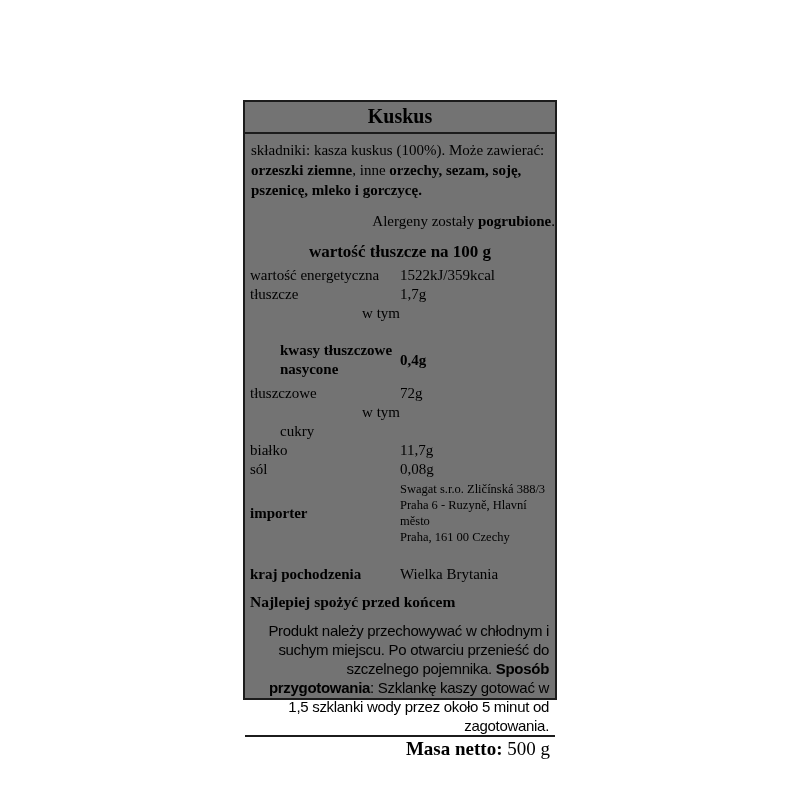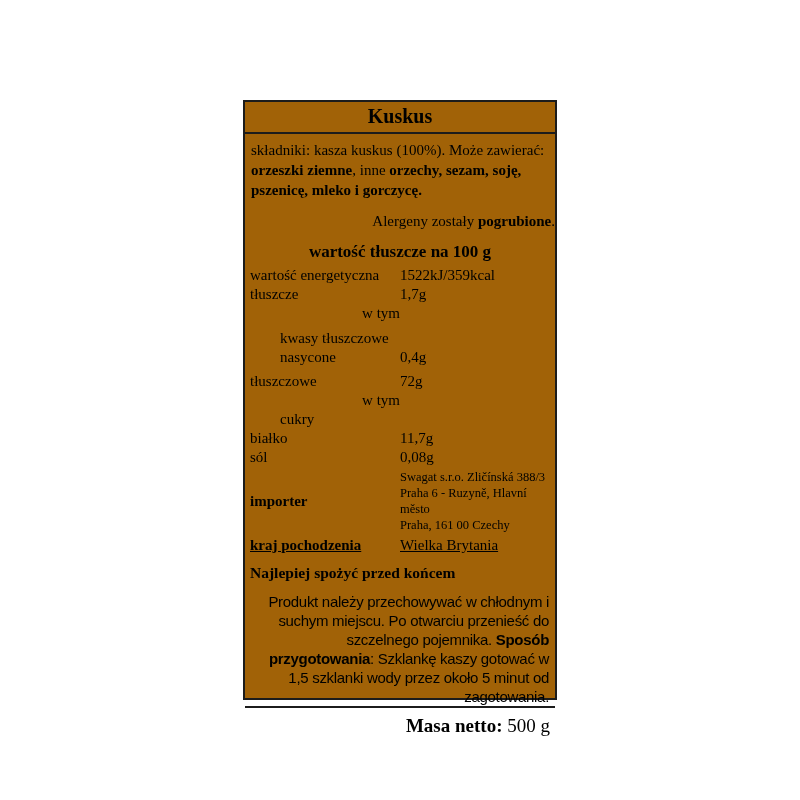--- a/index.html
+++ b/index.html
@@ -2,54 +2,54 @@
 <html><head>
 <meta charset="utf-8">
 <style>
   html, body { margin:0; padding:0; }
   body {
     width:800px; height:800px; background:#ffffff; position:relative;
     font-family:"Liberation Serif", serif; color:#000;
   }
   .label-box {
     position:absolute; left:243px; top:100px; width:314px; height:600px;
-    border:2px solid #1c1c1c; box-sizing:border-box; background:#a16207;
+    border:2px solid #1c1c1c; box-sizing:border-box; background:#737373;
     display:flex; flex-direction:column;
   }
   .title {
     text-align:center; font-weight:bold; font-size:20px;
     padding:3px 0 4px; border-bottom:2px solid #1c1c1c;
   }
   .ingredients { font-size:15px; line-height:20px; padding:6px 6px 0; }
   .ingredients b, .allergen-note b { font-weight:bold; }
   .allergen-note { text-align:right; font-size:15px; margin:13px 0 4px; }
   .nutrition-heading { text-align:center; font-weight:bold; font-size:17px; margin:8px 0 4px; }
   .nut-row { display:flex; font-size:15px; line-height:19px; padding-left:5px; }
   .nl { width:150px; flex:none; }
   .nv { flex:1; }
   .indent1 .nl { padding-left:16px; width:134px;text-align:right; }
   .indent2 .nl { padding-left:30px; width:120px; }
-  .row-kwasy { align-items:flex-end; margin:6px 0 5px; }
+  .row-kwasy { align-items:center; margin:18px 0 5px;font-weight:bold; }
   .info-row { display:flex; font-size:15px; line-height:19px; padding-left:5px; }
   .importer-row { align-items:center; margin-top:2px; }
-  .origin-row { margin-top:3px;text-decoration:underline; }
+  .origin-row { margin-top:20px; }
   .bold { font-weight:bold; }
   .addr { font-size:12.5px; line-height:16px; }
   .addr span { display:block; }
   .best-before {
     font-weight:bold; font-size:15.5px; line-height:21px;
     width:235px; padding-left:5px; margin-top:7px;
   }
   .storage {
     font-family:"Liberation Sans", sans-serif; font-size:15px; line-height:19px;
     letter-spacing:-0.3px; padding:9px 6px 0;text-align:right;
   }
   .netto-row {
     margin-top:auto; border-top:2px solid #1c1c1c; text-align:right;
-    font-size:19px; padding:6px 5px 3px; line-height:23px;
+    font-size:19px; padding:0 5px 3px; line-height:23px;
   }
 </style>
 </head>
 <body>
 
 <div class="label-box">
 
   <div class="title">Kuskus</div>
 
   <div class="ingredients">

